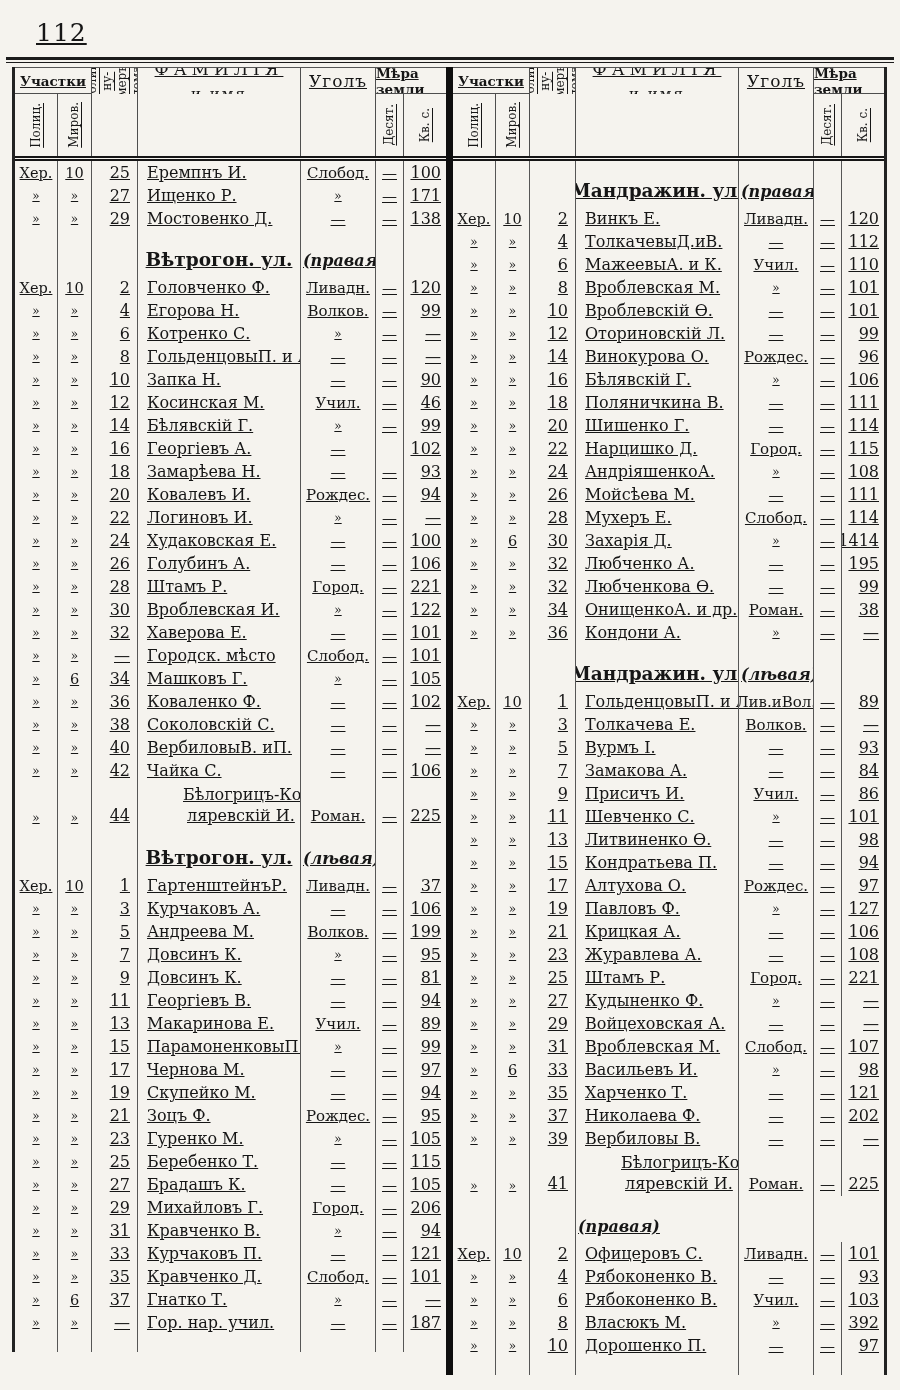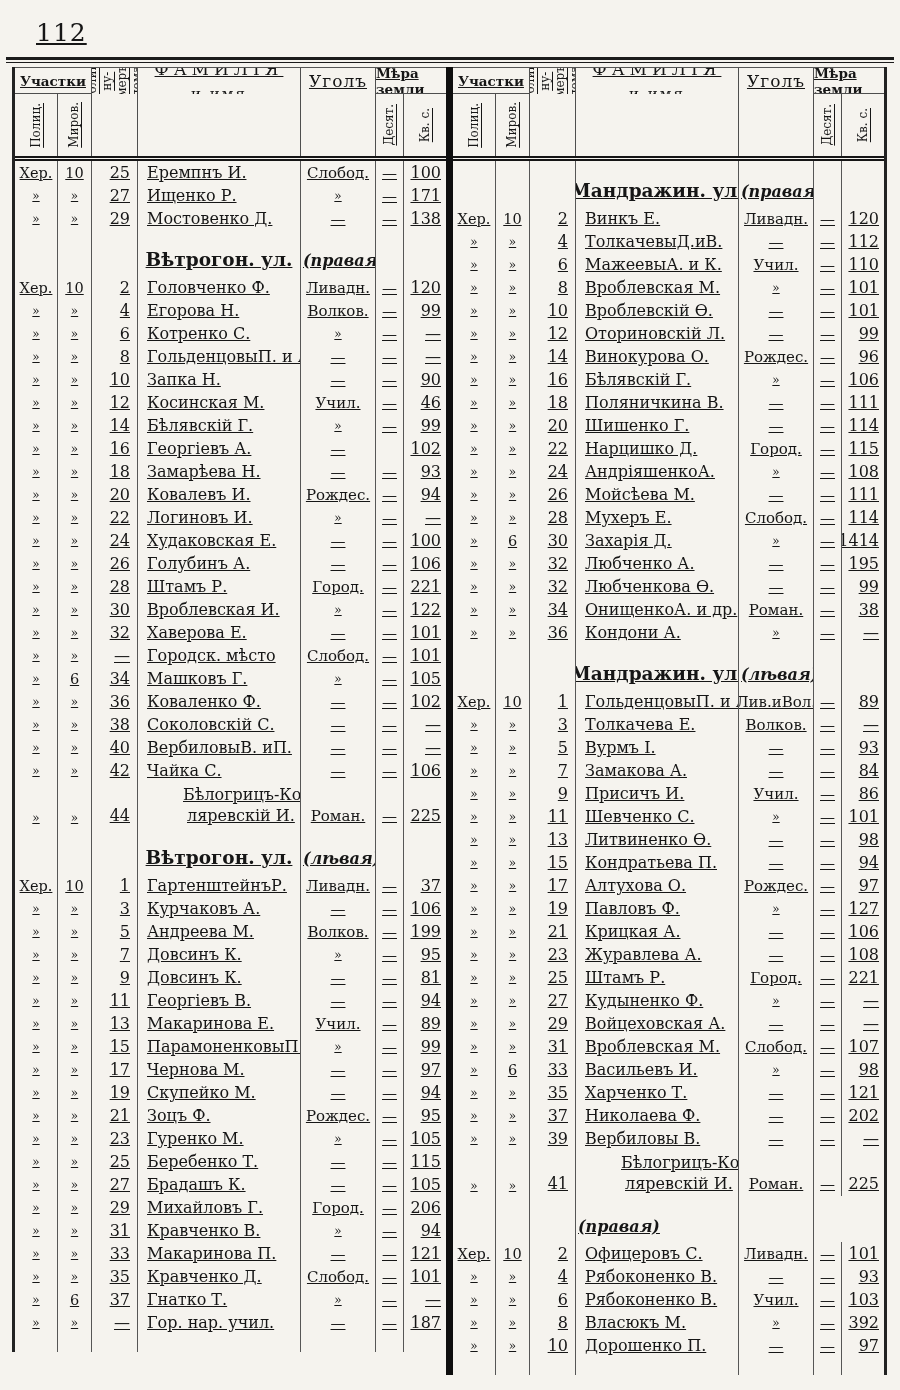--- a/index.html
+++ b/index.html
@@ -702,21 +702,21 @@
             <div class="cell c-k last">94</div>
           </div>
           <div class="row entry grid7">
             <div class="cell c-p">
               <span class="dit">»</span>
             </div>
             <div class="cell c-m">
               <span class="dit">»</span>
             </div>
             <div class="cell c-n">33</div>
-            <div class="cell c-name">Макаринова П.</div>
+            <div class="cell c-name">Курчаковъ П.</div>
             <div class="cell c-u">—</div>
             <div class="cell c-d">—</div>
             <div class="cell c-k last">121</div>
           </div>
           <div class="row entry grid7">
             <div class="cell c-p">
               <span class="dit">»</span>
             </div>
             <div class="cell c-m">
               <span class="dit">»</span>

